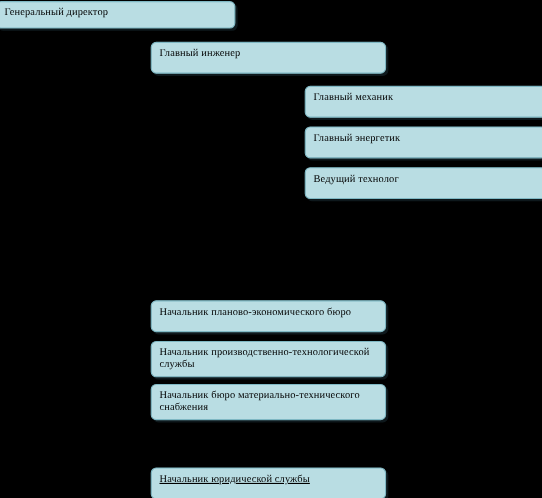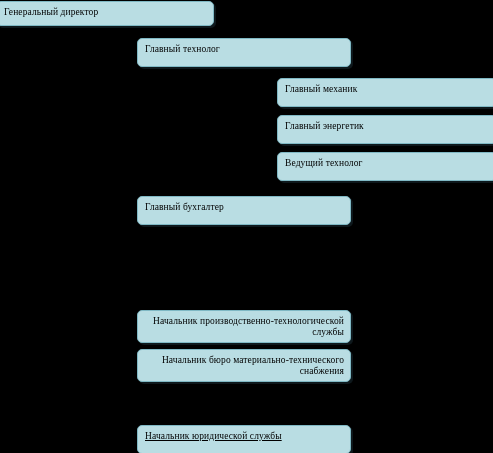--- a/index.html
+++ b/index.html
@@ -42,59 +42,59 @@
   
   .lvl2 { left: 137px; top: 38px; width: 214px; height: 29px; }
   
   .lvl3 { left: 277px; width: 220px; height: 29px; }
   .lvl3.a { top: 78px; }
   .lvl3.b { top: 115px; }
   .lvl3.c { top: 152px; }
   
   .rep { left: 137px; width: 214px; }
   .rep.one { height: 29px; }
-  .rep.two { height: 33px; text-align: right; }
+  .rep.two { height: 33px; }
   .r1 { top: 196px; }
   .r2 { top: 233px; }
   .r3 { top: 273px; }
   .r4 { top: 310px; }
   .r5 { top: 349px; }
   .r6 { top: 389px; }
   .r7 { top: 425px; text-decoration: underline; }
 </style>
 </head>
 <body>
 
 <div id="canvas">
 
   <div class="node shadow lvl1">
     <span class="label">Генеральный директор</span>
   </div>
 
   <div class="node shadow lvl2">
-    <span class="label">Главный технолог</span>
+    <span class="label">Главный инженер</span>
   </div>
 
   <div class="node shadow lvl3 a">
     <span class="label">Главный механик</span>
   </div>
 
   <div class="node shadow lvl3 b">
     <span class="label">Главный энергетик</span>
   </div>
 
   <div class="node shadow lvl3 c">
     <span class="label">Ведущий технолог</span>
   </div>
 
-  <div class="node shadow rep one r1">
-    <span class="label">Главный бухгалтер</span>
-  </div>
 
 
+  <div class="node shadow rep one r3">
+    <span class="label">Начальник планово-экономического бюро</span>
+  </div>
 
   <div class="node shadow rep two r4">
     <span class="label">Начальник производственно-технологической службы</span>
   </div>
 
   <div class="node shadow rep two r5">
     <span class="label">Начальник бюро материально-технического снабжения</span>
   </div>
 
 

